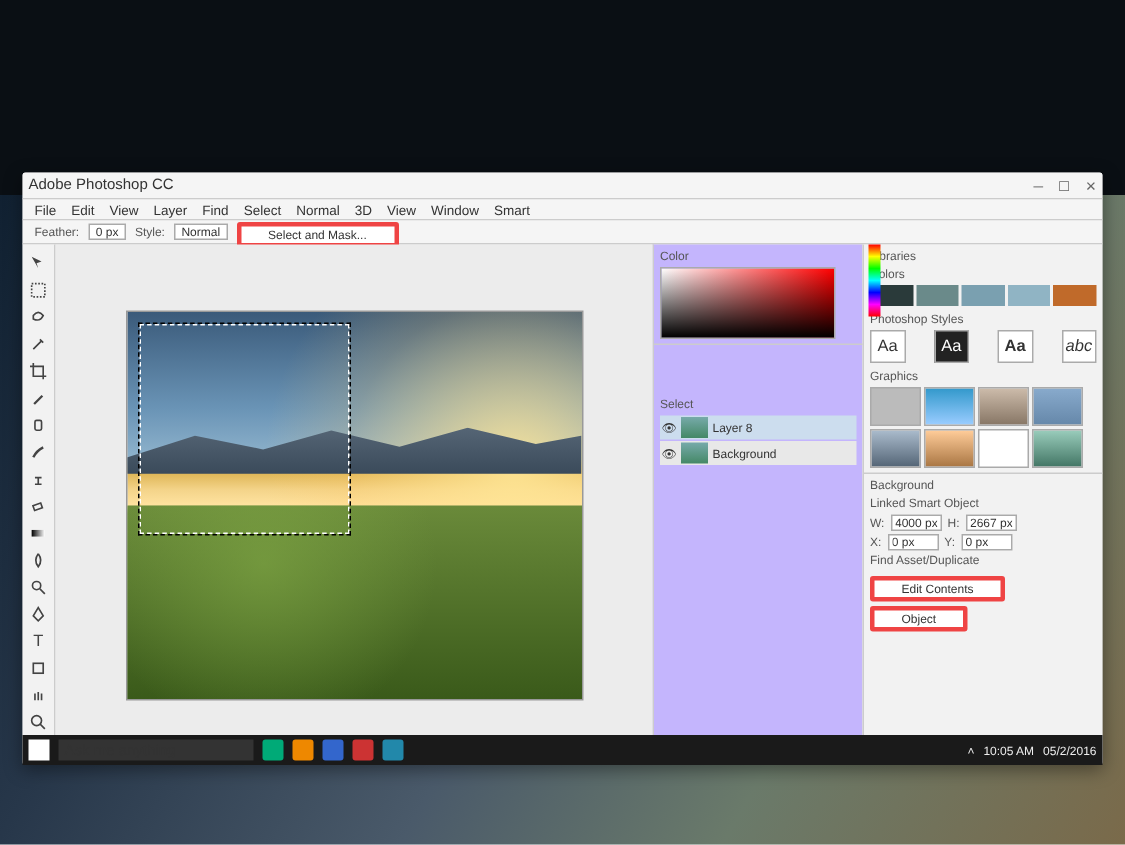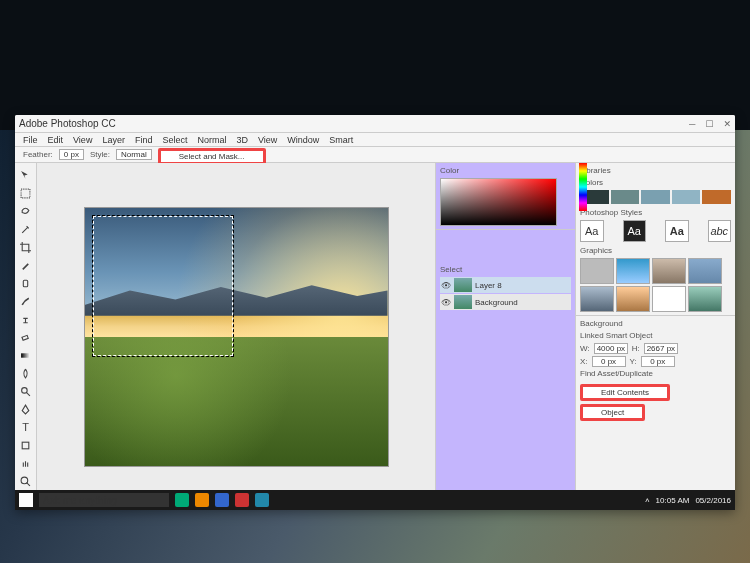--- a/index.html
+++ b/index.html
@@ -42,21 +42,21 @@
   .layer.sel{background:#cde;}
   .layer .eye{width:10px;font-size:8px;}
   .layer .th{width:18px;height:14px;background:linear-gradient(#7aa,#486);}
   .layer .nm{font-size:8px;}
   .type-styles{display:flex;gap:19px;}
   .ts{width:28px;height:22px;border:1px solid #aaa;background:#fff;display:flex;align-items:center;justify-content:center;font-size:11px;}
   .lib-grid{display:flex;flex-wrap:wrap;gap:2px;}
   .lib-item{width:34px;height:26px;border:1px solid #aaa;}
   .props .row{display:flex;gap:4px;align-items:center;margin:2px 0;}
   .props .row span{font-size:8px;color:#555;}
-  .props .row input{width:34px;height:11px;font-size:8px;border:1px solid #aaa;padding:0 2px;text-align:center;}
+  .props .row input{width:34px;height:11px;font-size:8px;border:1px solid #aaa;padding:0 2px;}
   .btn{display:inline-block;border:3px solid #ef4444;background:#fff;padding:1px 18px;font-size:8px;border-radius:2px;cursor:pointer;margin-top:3px;}
   .color-row{display:flex;gap:2px;}
   .cr{flex:1;height:14px;}
   
   .taskbar{position:absolute;left:15px;bottom:53px;width:720px;height:20px;background:#1a1a1a;display:flex;align-items:center;padding:0 4px;gap:6px;color:#fff;}
   .tb-start{width:14px;height:14px;background:#fff;display:inline-block;}
   .tb-search{height:14px;width:130px;background:#333;color:#aaa;font-size:8px;display:flex;align-items:center;padding:0 4px;}
   .tb-icon{width:14px;height:14px;border-radius:2px;}
   .tb-right{margin-left:auto;display:flex;align-items:center;gap:6px;}
   .tb-right span{font-size:8px;color:#eee;}

